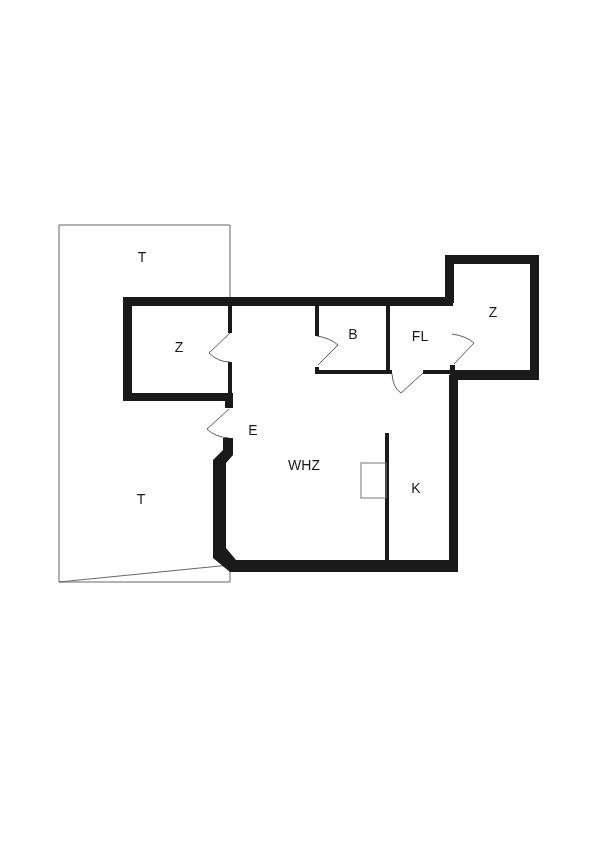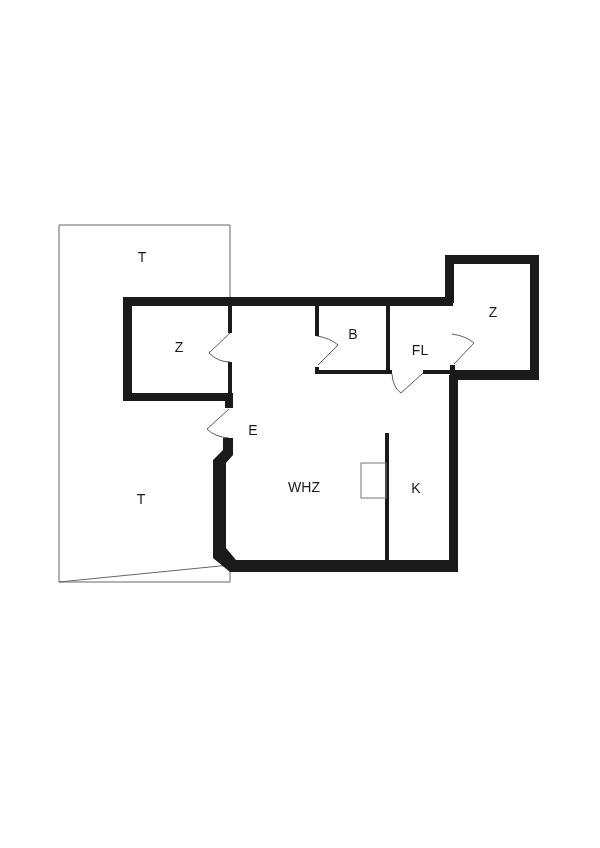--- a/index.html
+++ b/index.html
@@ -54,18 +54,18 @@
     <path d="M452 334 Q466 336 474 343 L454 364"></path>
     <path d="M392 374 Q393 388 401 393 L423 373"></path>
   </g>
 
   <rect x="361" y="463" width="25" height="35" fill="none" stroke="#777" stroke-width="1"></rect>
 </svg>
 
 <div class="lbl" style="left:142px;top:257px">T</div>
 <div class="lbl" style="left:179px;top:347px">Z</div>
 <div class="lbl" style="left:353px;top:334px">B</div>
-<div class="lbl" style="left:420px;top:350px">FL</div>
+<div class="lbl" style="left:420px;top:336px">FL</div>
 <div class="lbl" style="left:493px;top:312px">Z</div>
 <div class="lbl" style="left:253px;top:430px">E</div>
-<div class="lbl" style="left:304px;top:487px">WHZ</div>
+<div class="lbl" style="left:304px;top:465px">WHZ</div>
 <div class="lbl" style="left:416px;top:488px">K</div>
 <div class="lbl" style="left:141px;top:499px">T</div>
 
 </body></html>

